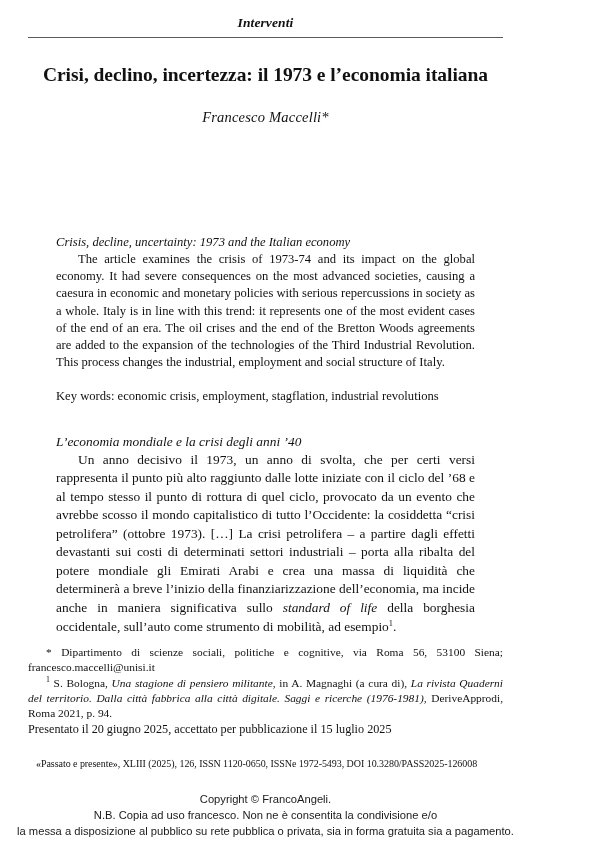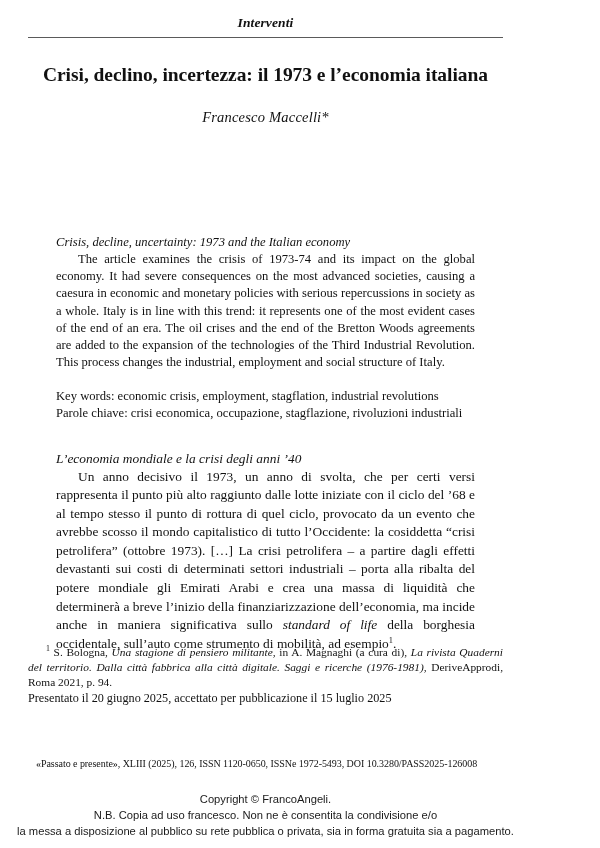--- a/index.html
+++ b/index.html
@@ -174,29 +174,29 @@
   </div>
 
   <div class="title">Crisi, declino, incertezza: il 1973 e l’economia italiana</div>
   <div class="author">Francesco Maccelli*</div>
 
   <div class="abstract-block">
     <div class="abs-title">Crisis, decline, uncertainty: 1973 and the Italian economy</div>
     <p class="abs-body">The article examines the crisis of 1973-74 and its impact on the global economy. It had severe consequences on the most advanced societies, causing a caesura in economic and monetary policies with serious repercussions in society as a whole. Italy is in line with this trend: it represents one of the most evident cases of the end of an era. The oil crises and the end of the Bretton Woods agreements are added to the expansion of the technologies of the Third Industrial Revolution. This process changes the industrial, employment and social structure of Italy.</p>
     <div class="keywords">
       <div>Key words: economic crisis, employment, stagflation, industrial revolutions</div>
-      <div>Parole chiave: crisi economica, occupazione, stagflazione, rivoluzioni industriali</div>
     </div>
 
     <div class="section-head">L’economia mondiale e la crisi degli anni ’40</div>
 
     <p class="body-par"><span>Un anno decisivo il 1973, un anno di svolta, che per certi versi rappresenta il punto più alto raggiunto dalle lotte iniziate con il ciclo del ’68 e al tempo stesso il punto di rottura di quel ciclo, provocato da un evento che avrebbe scosso il mondo capitalistico di tutto l’Occidente: la cosiddetta “crisi petrolifera” (ottobre 1973). […] La crisi petrolifera – a partire dagli effetti devastanti sui costi di determinati settori industriali – porta alla ribalta del potere mondiale gli Emirati Arabi e crea una massa di liquidità che determinerà a breve l’inizio della finanziarizzazione dell’economia, ma incide anche in maniera significativa sullo </span><i>standard of life</i><span> della borghesia occidentale, sull’auto come strumento di mobilità, ad esempio</span><sup>1</sup><span>.</span></p>
   </div>
 
   <div class="footnotes">
+    <p class="fn"><span>*</span><span> Dipartimento di scienze sociali, politiche e cognitive, via Roma 56, 53100 Siena; francesco.maccelli@unisi.it</span></p>
     <p class="fn"><sup>1</sup><span> S. Bologna, </span><i>Una stagione di pensiero militante</i><span>, in A. Magnaghi (a cura di), </span><i>La rivista Quaderni del territorio. Dalla città fabbrica alla città digitale. Saggi e ricerche (1976-1981)</i><span>, DeriveApprodi, Roma 2021, p. 94.</span></p>
     <p class="fn presented">Presentato il 20 giugno 2025, accettato per pubblicazione il 15  luglio 2025</p>
   </div>
 
   <div class="meta">«Passato e presente», XLIII (2025), 126, ISSN 1120-0650, ISSNe 1972-5493, DOI 10.3280/PASS2025-126008</div>
 
   <div class="copyright">
     <div>Copyright © FrancoAngeli.</div>
     <div>N.B. Copia ad uso francesco. Non ne è consentita la condivisione e/o</div>
     <div>la messa a disposizione al pubblico su rete pubblica o privata, sia in forma gratuita sia a pagamento.</div>

